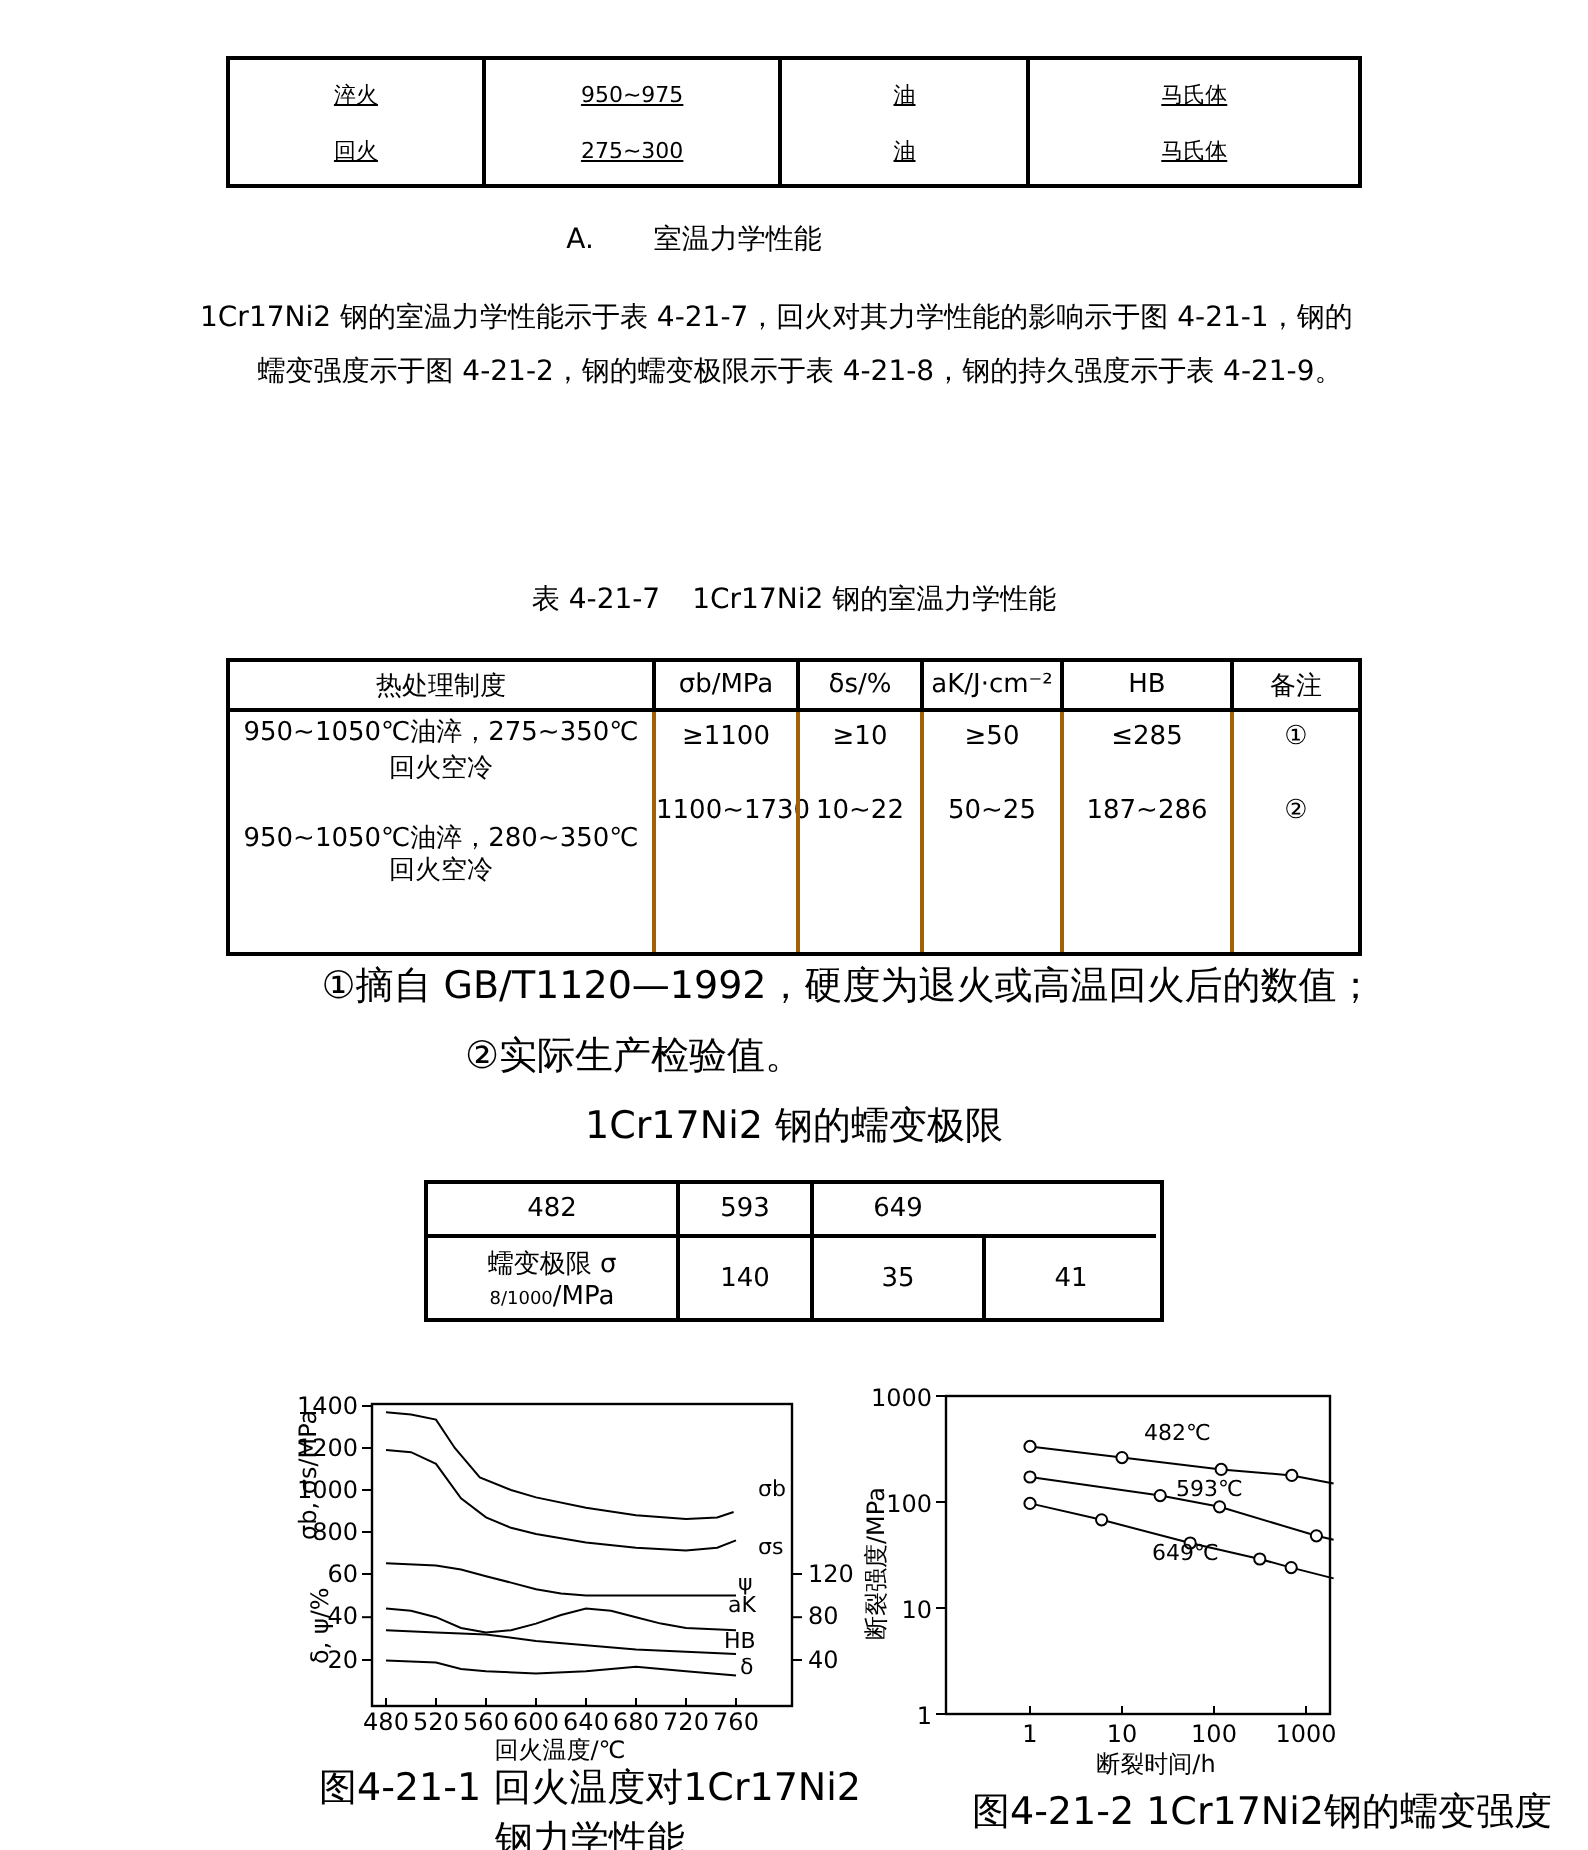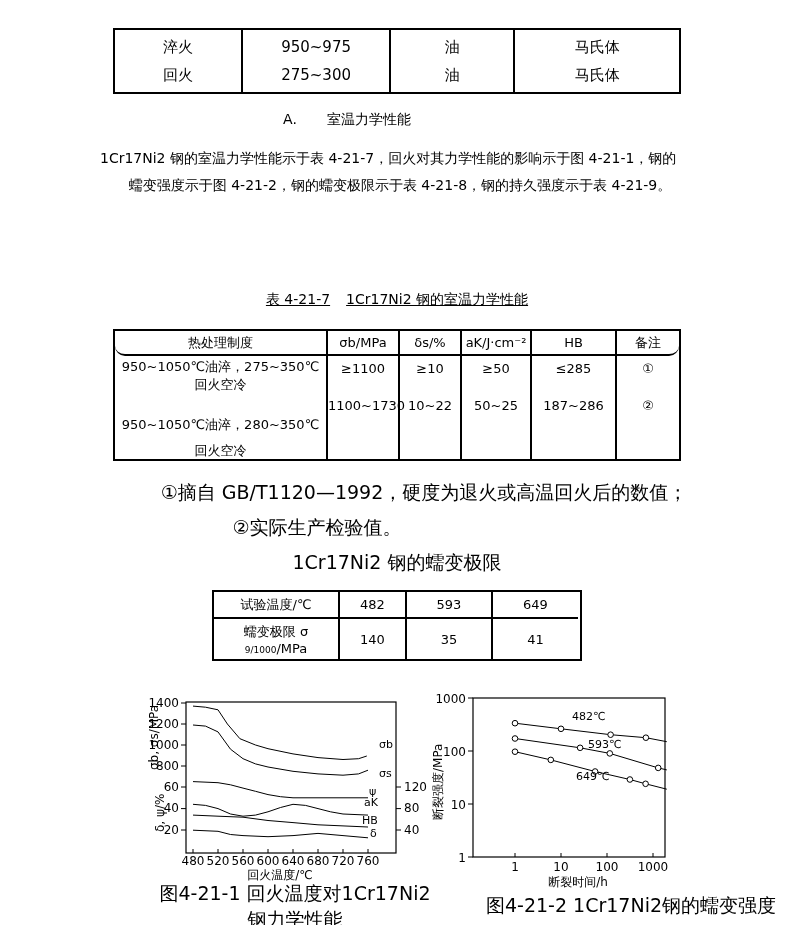--- a/index.html
+++ b/index.html
@@ -6,32 +6,32 @@
   body{width:794px;height:925px;background:#ffffff;position:relative;overflow:hidden;
        font-family:"DejaVu Sans","Liberation Sans",sans-serif;color:#000;}
   .abs{position:absolute;}
   .ctr{text-align:center;}
   .t13{font-size:19px;}
   .t14{font-size:14px;}
   
   .top-table{left:113px;top:28px;width:568px;height:66px;border:2px solid #000;display:flex;box-sizing:border-box;}
   .top-col{display:flex;flex-direction:column;justify-content:space-between;padding:4px 0;box-sizing:border-box;}
   .top-col + .top-col{border-left:2px solid #000;}
-  .tc{height:26px;display:flex;align-items:center;justify-content:center;font-size:15px;}
+  .tc{height:26px;display:flex;align-items:center;justify-content:center;font-size:11px;text-decoration:underline;}
   
   .tbl7{left:113px;top:329px;width:568px;border:2px solid #000;box-sizing:border-box;}
-  .tbl7-head{display:grid;grid-template-columns:211px 72px 62px 70px 85px 64px;border-bottom:2px solid #000;border-radius:10px;}
+  .tbl7-head{display:grid;grid-template-columns:211px 72px 62px 70px 85px 64px;border-bottom:2px solid #000;}
   .tbl7-head > div{height:23px;display:flex;align-items:center;justify-content:center;font-size:13px;border-left:2px solid #000;}
   .tbl7-head > div:first-child{border-left:none;}
-  .tbl7-body{display:grid;grid-template-columns:211px 72px 62px 70px 85px 64px;height:103px;}
-  .tbl7-body > div{position:relative;border-left:2px solid #000000;}
+  .tbl7-body{display:grid;grid-template-columns:211px 72px 62px 70px 85px 64px;height:120px;}
+  .tbl7-body > div{position:relative;border-left:2px solid #a16207;}
   .tbl7-body > div:first-child{border-left:none;}
   .bv{position:absolute;left:0;right:0;text-align:center;font-size:13px;}
   .bv1{top:5px;} .bv2{top:42px;}
-  .be1{top:2px;padding:0 6px;line-height:18px;} .be2{top:56px;padding:0 6px;line-height:26px;}
+  .be1{top:2px;padding:0 6px;line-height:18px;} .be2{top:56px;padding:0 6px;line-height:16px;}
   
   .creep-tbl{left:212px;top:590px;width:370px;border:2px solid #000;box-sizing:border-box;}
   .creep-row{display:grid;grid-template-columns:124px 67px 86px 87px;}
   .creep-row > div{display:flex;align-items:center;justify-content:center;border-left:2px solid #000;font-size:13px;flex-direction:column;}
   .creep-row > div:first-child{border-left:none;}
   .creep-r1 > div{height:25px;}
   .creep-r2 > div{height:40px;border-top:2px solid #000;}
   .sub-small{font-size:9px;}
   svg text{font-family:"DejaVu Sans","Liberation Sans",sans-serif;}
   .axis{stroke:#000;stroke-width:1.2;fill:none;}
@@ -66,21 +66,21 @@
 
 <div class="abs ctr t14" style="left:0;top:111px;width:694px;">
   <span>A.</span><span style="display:inline-block;width:30px;"></span><span>室温力学性能</span>
 </div>
 
 <div class="abs t14" style="left:100px;top:150px;width:600px;">
   <div>1Cr17Ni2 钢的室温力学性能示于表 4-21-7，回火对其力学性能的影响示于图 4-21-1，钢的</div>
   <div class="ctr" style="margin-top:9px;">蠕变强度示于图 4-21-2，钢的蠕变极限示于表 4-21-8，钢的持久强度示于表 4-21-9。</div>
 </div>
 
-<div class="abs ctr t14" style="left:0;top:291px;width:794px;text-decoration:underline;">
+<div class="abs ctr t14" style="left:0;top:291px;width:794px;">
   <span>表 4-21-7</span><span style="display:inline-block;width:16px;"></span><span>1Cr17Ni2 钢的室温力学性能</span>
 </div>
 
 <div class="abs tbl7">
   <div class="tbl7-head">
     <div>热处理制度</div>
     <div>σb/MPa</div>
     <div>δs/%</div>
     <div>aK/J·cm⁻²</div>
     <div>HB</div>
@@ -114,29 +114,28 @@
   </div>
 </div>
 
 <div class="abs ctr t13" style="left:54px;top:480px;width:740px;">①摘自 GB/T1120—1992，硬度为退火或高温回火后的数值；</div>
 <div class="abs ctr t13" style="left:0;top:515px;width:634px;">②实际生产检验值。</div>
 
 <div class="abs ctr t13" style="left:0;top:550px;width:794px;">1Cr17Ni2 钢的蠕变极限</div>
 
 <div class="abs creep-tbl">
   <div class="creep-row creep-r1">
-    <div>试验温度/℃</div>
     <div>482</div>
     <div>593</div>
     <div>649</div>
   </div>
   <div class="creep-row creep-r2">
     <div>
       <span>蠕变极限 σ</span>
-      <span><span class="sub-small">9/1000</span><span>/MPa</span></span>
+      <span><span class="sub-small">8/1000</span><span>/MPa</span></span>
     </div>
     <div>140</div>
     <div>35</div>
     <div>41</div>
   </div>
 </div>
 
 <svg class="abs" style="left:148px;top:690px;" width="300" height="192" viewBox="0 0 300 192">
   <rect x="38" y="12" width="210" height="151" class="axis"></rect>
 

